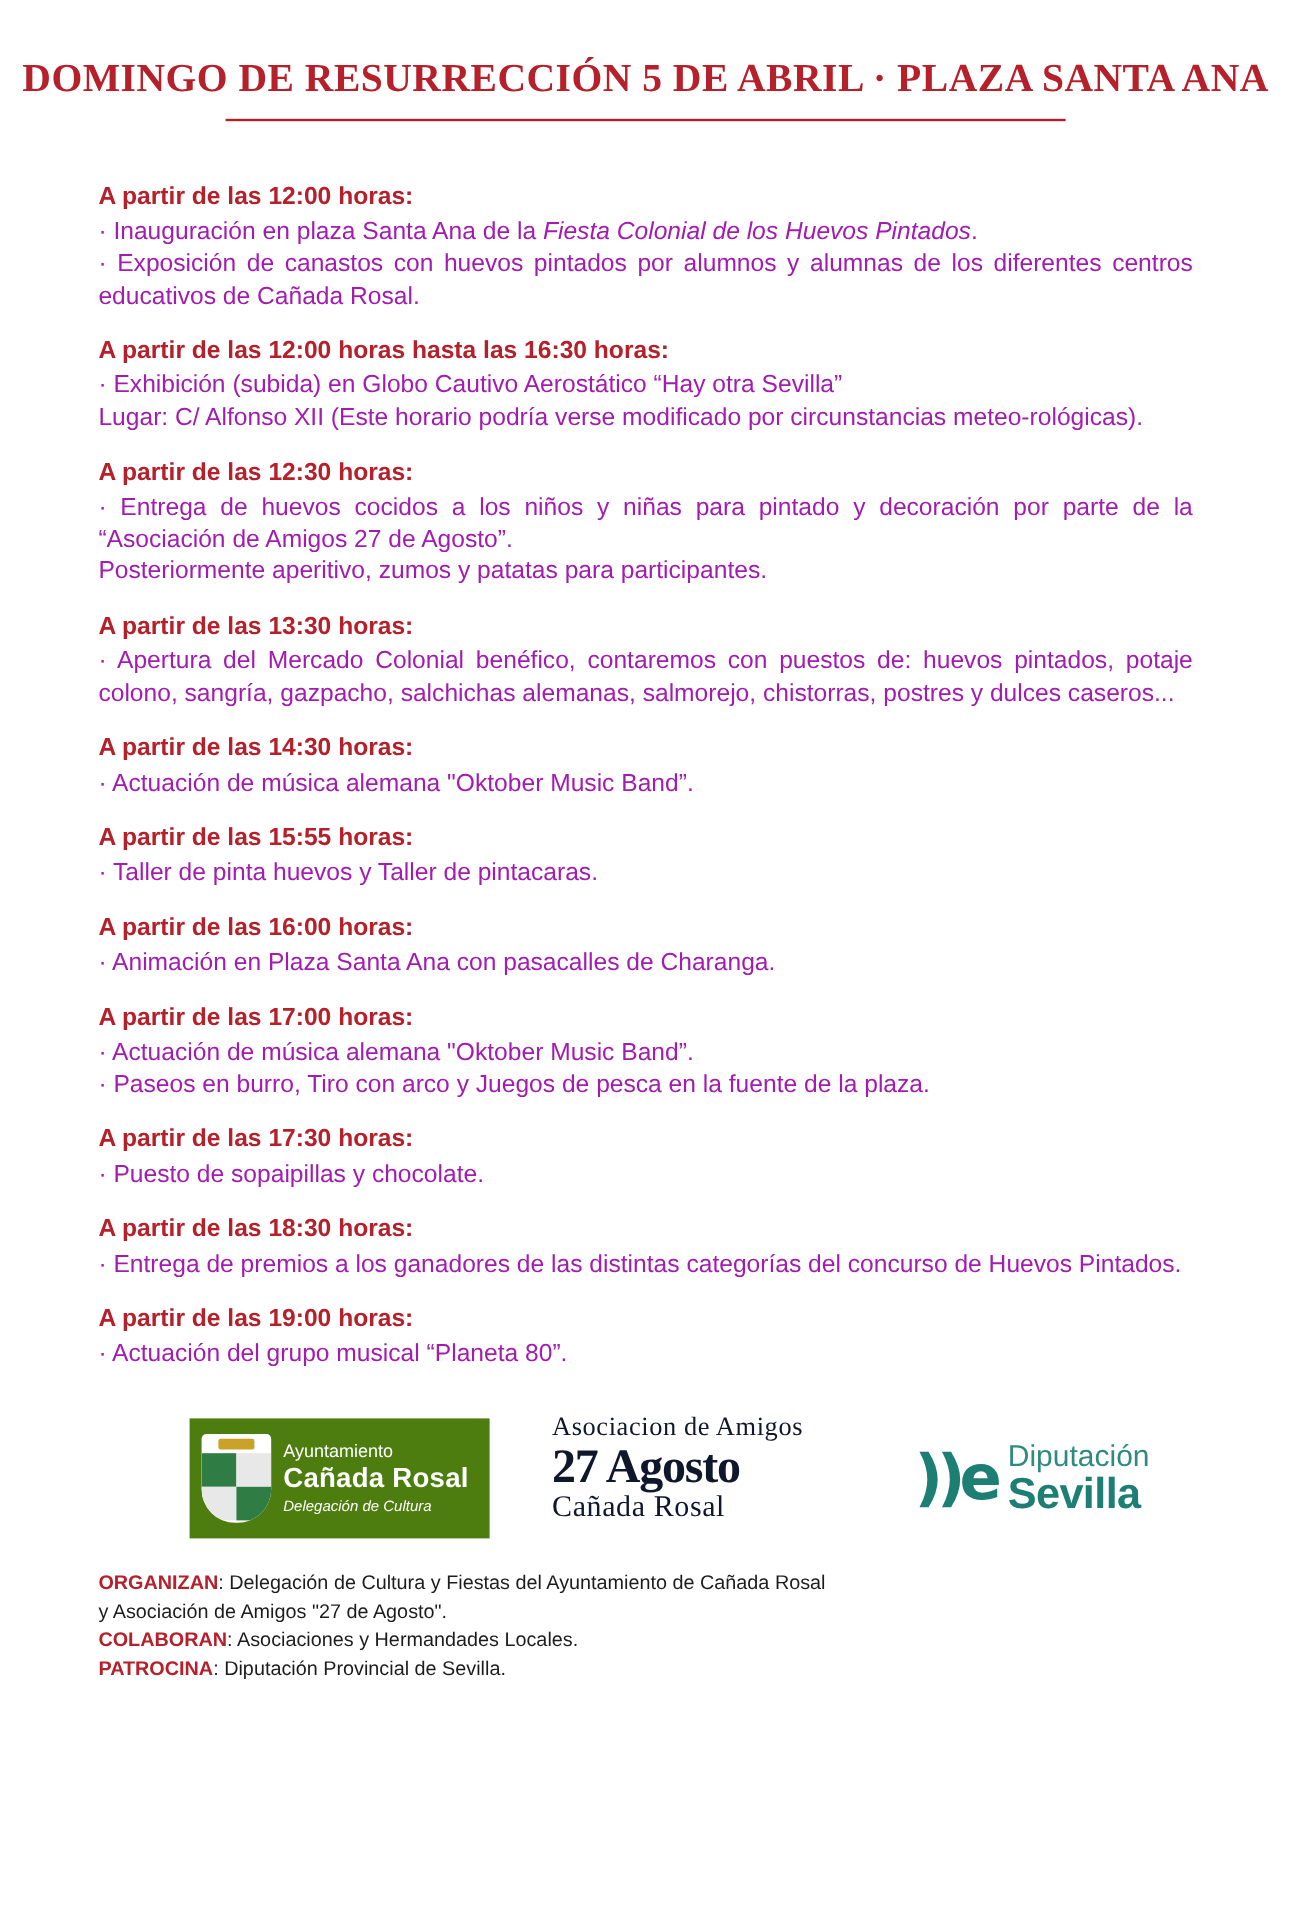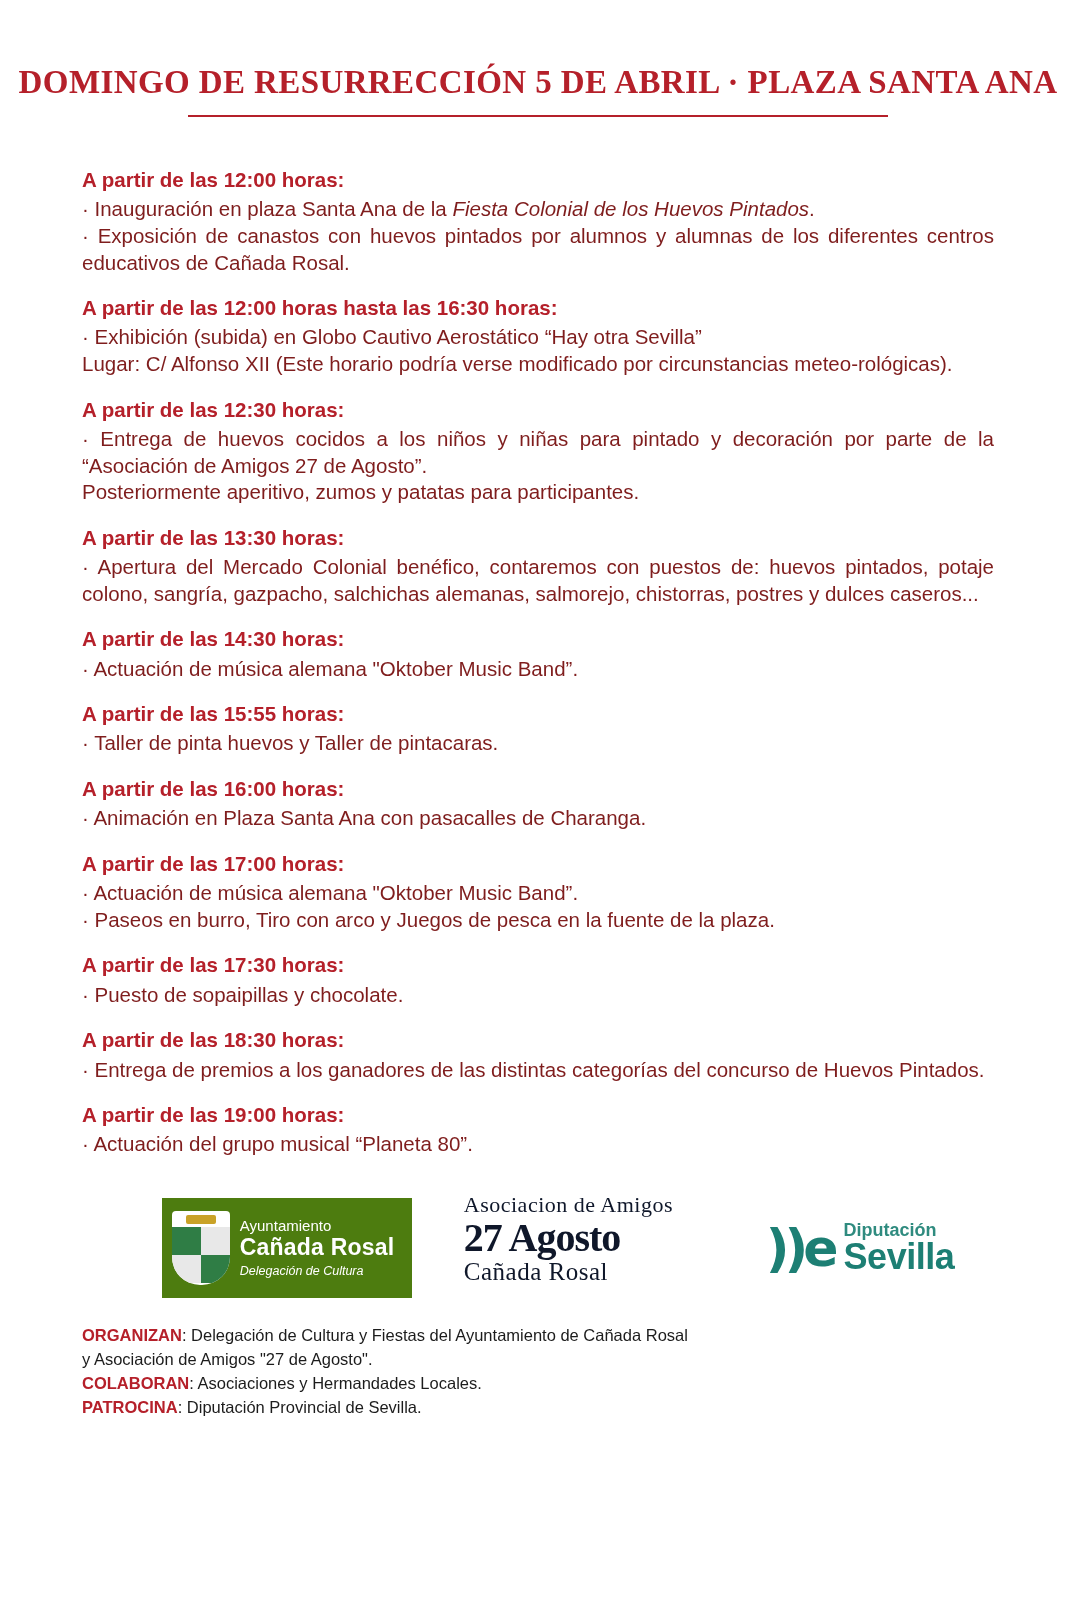--- a/index.html
+++ b/index.html
@@ -19,21 +19,21 @@
     width: 1076px;
     height: 1600px;
     box-sizing: border-box;
     padding: 0;
     position: relative;
   }
 
   
   .header {
     text-align: center;
-    padding-top: 64px;
+    padding-top: 48px;
   }
   .header-title {
     font-family: "Liberation Serif", serif;
     font-weight: bold;
     color: #b5202a;
     font-size: 33px;
     letter-spacing: 0.4px;
     white-space: nowrap;
   }
   .header-rule {
@@ -54,21 +54,21 @@
   .block-time {
     color: #b5202a;
     font-weight: bold;
     font-size: 20.5px;
     line-height: 1.28;
     margin-bottom: 3px;
   }
   .block-lines {
     font-size: 20.5px;
     line-height: 1.30;
-    color: #7f1d1d;
+    color: #a21caf;
     text-align: justify;
   }
   .line {
     display: block;
   }
   .line.justify {
     text-align: justify;
     text-align-last: left;
   }
   .ital {
@@ -165,21 +165,21 @@
   }
   .dip-mark {
     color: #1d7f74;
     font-weight: bold;
     font-size: 52px;
     line-height: 1;
     letter-spacing: -5px;
     font-family: "DejaVu Sans", sans-serif;
   }
   .dip-text { line-height: 1.0; }
-  .dip-l1 { color: #2f8b7f; font-size: 18px; font-weight: bold; }
+  .dip-l1 { color: #2f8b7f; font-size: 25px; }
   .dip-l2 { color: #1d7f74; font-size: 36px; font-weight: bold; letter-spacing: -0.5px; }
 
   
   .credits {
     padding: 14px 82px 0 82px;
     font-size: 16.5px;
     line-height: 1.45;
     color: #1c1c1c;
   }
   .credit-key {

